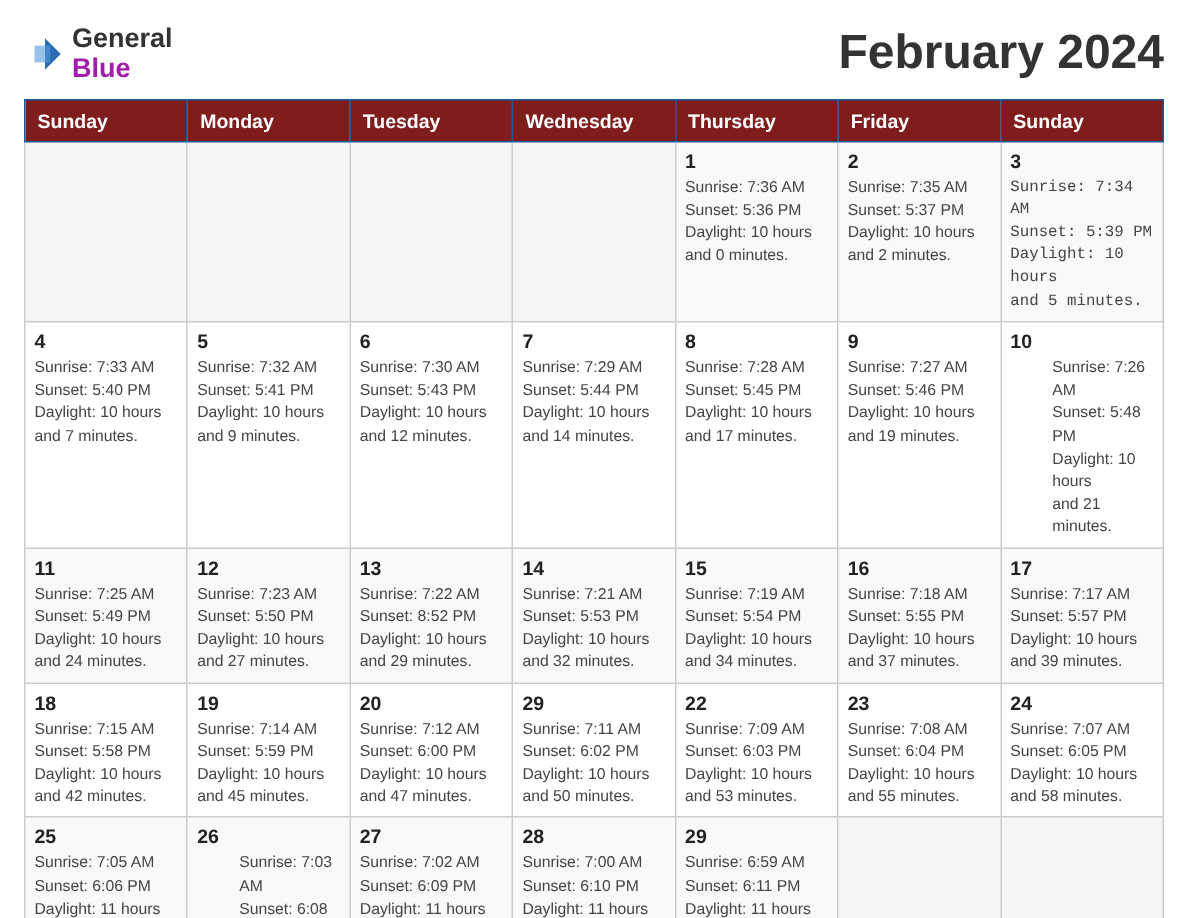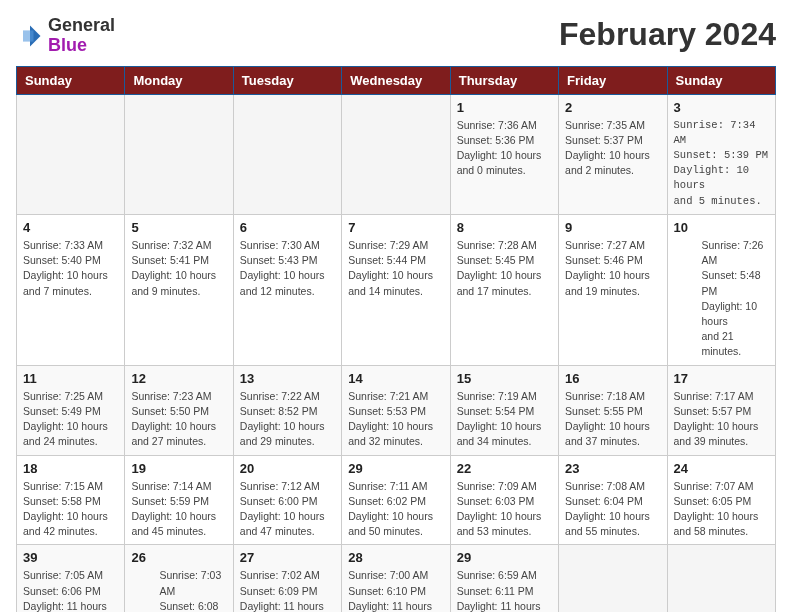--- a/index.html
+++ b/index.html
@@ -306,21 +306,21 @@
         <td>
           <span class="day-number">24</span>
           <div class="day-info" style="white-space: pre-line;">Sunrise: 7:07 AM
 Sunset: 6:05 PM
 Daylight: 10 hours
 and 58 minutes.</div>
         </td>
       </tr>
       <tr>
         <td>
-          <span class="day-number">39</span>
+          <span class="day-number">25</span>
           <div class="day-info" style="white-space: pre-line;">Sunrise: 7:05 AM
 Sunset: 6:06 PM
 Daylight: 11 hours
 and 1 minute.</div>
         </td>
         <td>
           <span class="day-number">26</span>
           <div class="day-info" style="white-space: pre-line; margin-left: 28px;">Sunrise: 7:03 AM
 Sunset: 6:08 PM
 Daylight: 11 hours

